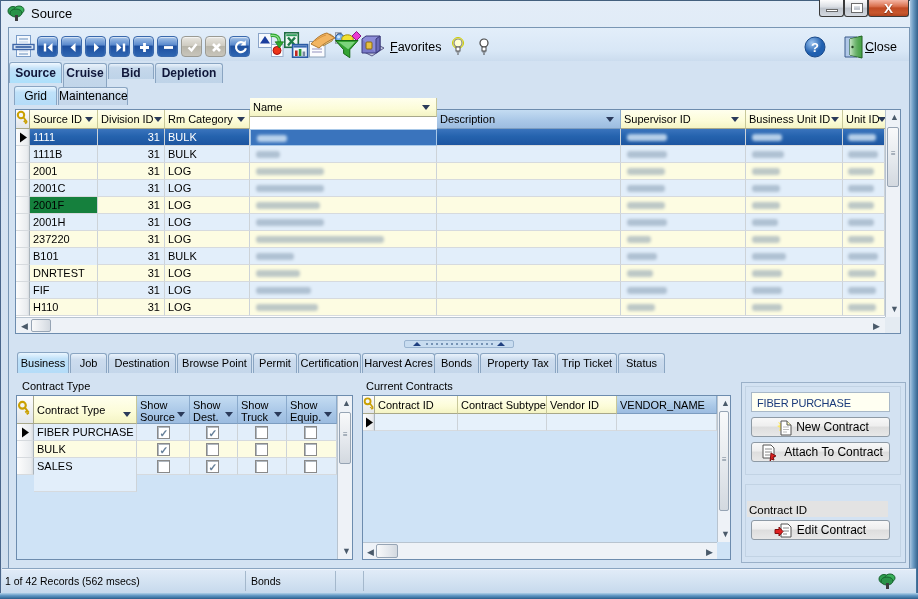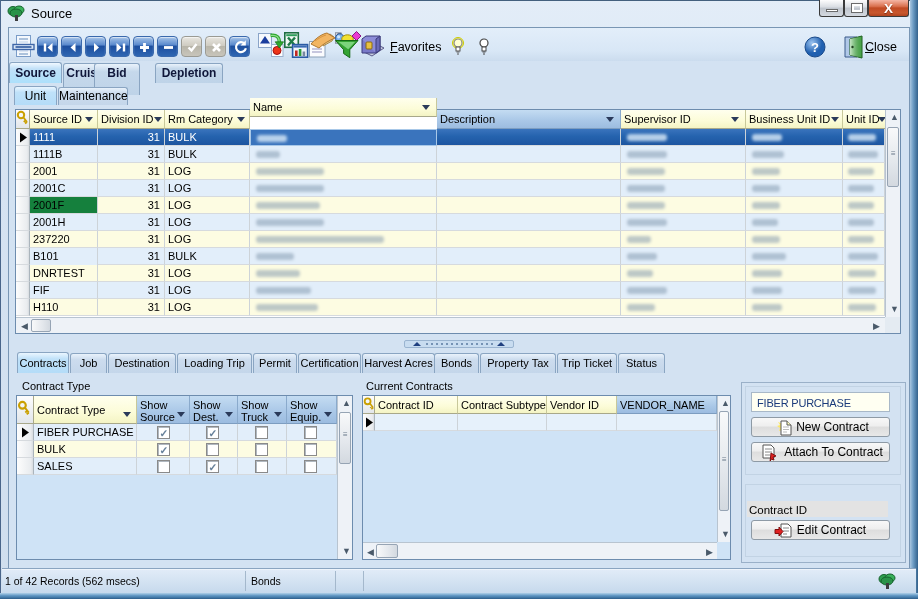--- a/index.html
+++ b/index.html
@@ -252,24 +252,24 @@
           </linearGradient>
         </defs>
     <circle cx="10.5" cy="13" r="1.2" fill="#204020"></circle>
   </svg>
   <div class="abs" style="left:856px;top:12px;font-size:12.5px;color:#000"><span style="text-decoration:underline">C</span>lose</div>
 </div>
 </div>
 
 <div class="tab sel" style="left:9px;top:62px;width:53px;height:21px;line-height:20px;z-index:3">Source</div>
 <div class="tab" style="left:63px;top:63px;width:44px;height:37px;line-height:19px">Cruise</div>
-<div class="tab" style="left:94px;top:63px;width:46px;height:32px;line-height:19px">Bid</div>
+<div class="tab" style="left:108px;top:63px;width:46px;height:16px;line-height:19px">Bid</div>
 <div class="tab" style="left:155px;top:63px;width:68px;height:20px;line-height:19px">Depletion</div>
 
-<div class="tab2 sel" style="left:14px;top:86px;width:43px;height:19px;line-height:18px;z-index:3">Unit</div>
+<div class="tab2 sel" style="left:14px;top:86px;width:43px;height:19px;line-height:18px;z-index:3">Grid</div>
 <div class="tab2" style="left:58px;top:87px;width:70px;height:18px;line-height:17px">Maintenance</div>
 
 <div class="gridbox" style="left:15px;top:109px;width:886px;height:225px"></div>
 
 <div class="abs" style="left:16px;top:110px;width:14px;height:19px;background:linear-gradient(180deg,#fdfdfd,#e2e6ea);border-right:1px solid #a8a88a;border-bottom:1px solid #a8a88a">
 <svg width="13" height="17" viewBox="0 0 13 17">
       <circle cx="5" cy="5" r="3.2" fill="none" stroke="#caa002" stroke-width="2"></circle>
       <path d="M7.5 7.5 11 12M11 12l-2 1.5M9.5 10.5l-1.8 1.4" stroke="#caa002" stroke-width="1.8" fill="none"></path>
     </svg>
 </div>
@@ -416,24 +416,24 @@
         <circle cx="67" cy="3" r="1"></circle>
         <circle cx="72" cy="3" r="1"></circle>
         <circle cx="77" cy="3" r="1"></circle>
         <circle cx="82" cy="3" r="1"></circle>
         <circle cx="87" cy="3" r="1"></circle>
       </g>
     <path d="M92 5 96 1 100 5z" fill="#204080"></path>
   </svg>
 </div>
 
-<div class="tab2 sel" style="left:17px;top:352px;width:52px;height:21px;line-height:20px;z-index:3;font-size:11px">Contracts</div>
+<div class="tab2 sel" style="left:17px;top:352px;width:52px;height:21px;line-height:20px;z-index:3;font-size:11px">Business</div>
 <div class="tab2" style="left:70px;top:353px;width:37px;height:20px;line-height:19px;font-size:11px">Job</div>
 <div class="tab2" style="left:108px;top:353px;width:68px;height:20px;line-height:19px;font-size:11px">Destination</div>
-<div class="tab2" style="left:177px;top:353px;width:75px;height:20px;line-height:19px;font-size:11px">Loading Trip</div>
+<div class="tab2" style="left:177px;top:353px;width:75px;height:20px;line-height:19px;font-size:11px">Browse Point</div>
 <div class="tab2" style="left:253px;top:353px;width:44px;height:20px;line-height:19px;font-size:11px">Permit</div>
 <div class="tab2" style="left:298px;top:353px;width:63px;height:20px;line-height:19px;font-size:11px">Certification</div>
 <div class="tab2" style="left:362px;top:353px;width:73px;height:20px;line-height:19px;font-size:11px">Harvest Acres</div>
 <div class="tab2" style="left:434px;top:353px;width:45px;height:20px;line-height:19px;font-size:11px">Bonds</div>
 <div class="tab2" style="left:480px;top:353px;width:76px;height:20px;line-height:19px;font-size:11px">Property Tax</div>
 <div class="tab2" style="left:557px;top:353px;width:60px;height:20px;line-height:19px;font-size:11px">Trip Ticket</div>
 <div class="tab2" style="left:618px;top:353px;width:47px;height:20px;line-height:19px;font-size:11px">Status</div>
 
 <div class="abs" style="left:22px;top:380px;font-size:11px;color:#000">Contract Type</div>
 <div class="gridbox" style="left:16px;top:395px;width:337px;height:165px;background:#cfe3f6"></div>
@@ -466,21 +466,21 @@
 <div class="cell" style="left:34px;top:441px;width:103px;height:17px;background:#fdfce2;">BULK</div>
 <div class="cell" style="left:137px;top:441px;width:53px;height:17px;background:#fdfce2;"></div>
 <div class="cb on" style="left:157px;top:443px"></div>
 <div class="cell" style="left:190px;top:441px;width:48px;height:17px;background:#fdfce2;"></div>
 <div class="cb" style="left:206px;top:443px"></div>
 <div class="cell" style="left:238px;top:441px;width:49px;height:17px;background:#fdfce2;"></div>
 <div class="cb" style="left:255px;top:443px"></div>
 <div class="cell" style="left:287px;top:441px;width:50px;height:17px;background:#fdfce2;"></div>
 <div class="cb" style="left:304px;top:443px"></div>
 <div class="rsel" style="left:17px;top:458px;width:17px;height:17px"></div>
-<div class="cell" style="left:34px;top:458px;width:103px;height:17px;background:#e2eefa;">SALES</div>
+<div class="cell" style="left:34px;top:458px;width:103px;height:34px;background:#e2eefa;">SALES</div>
 <div class="cell" style="left:137px;top:458px;width:53px;height:17px;background:#e2eefa;"></div>
 <div class="cb" style="left:157px;top:460px"></div>
 <div class="cell" style="left:190px;top:458px;width:48px;height:17px;background:#e2eefa;"></div>
 <div class="cb on" style="left:206px;top:460px"></div>
 <div class="cell" style="left:238px;top:458px;width:49px;height:17px;background:#e2eefa;"></div>
 <div class="cb" style="left:255px;top:460px"></div>
 <div class="cell" style="left:287px;top:458px;width:50px;height:17px;background:#e2eefa;"></div>
 <div class="cb" style="left:304px;top:460px"></div>
 <div class="sb" style="left:337px;top:396px;width:15px;height:163px;border-left:1px solid #b8c4d0">
   <div class="sarr" style="left:4px;top:3px">▲</div>

